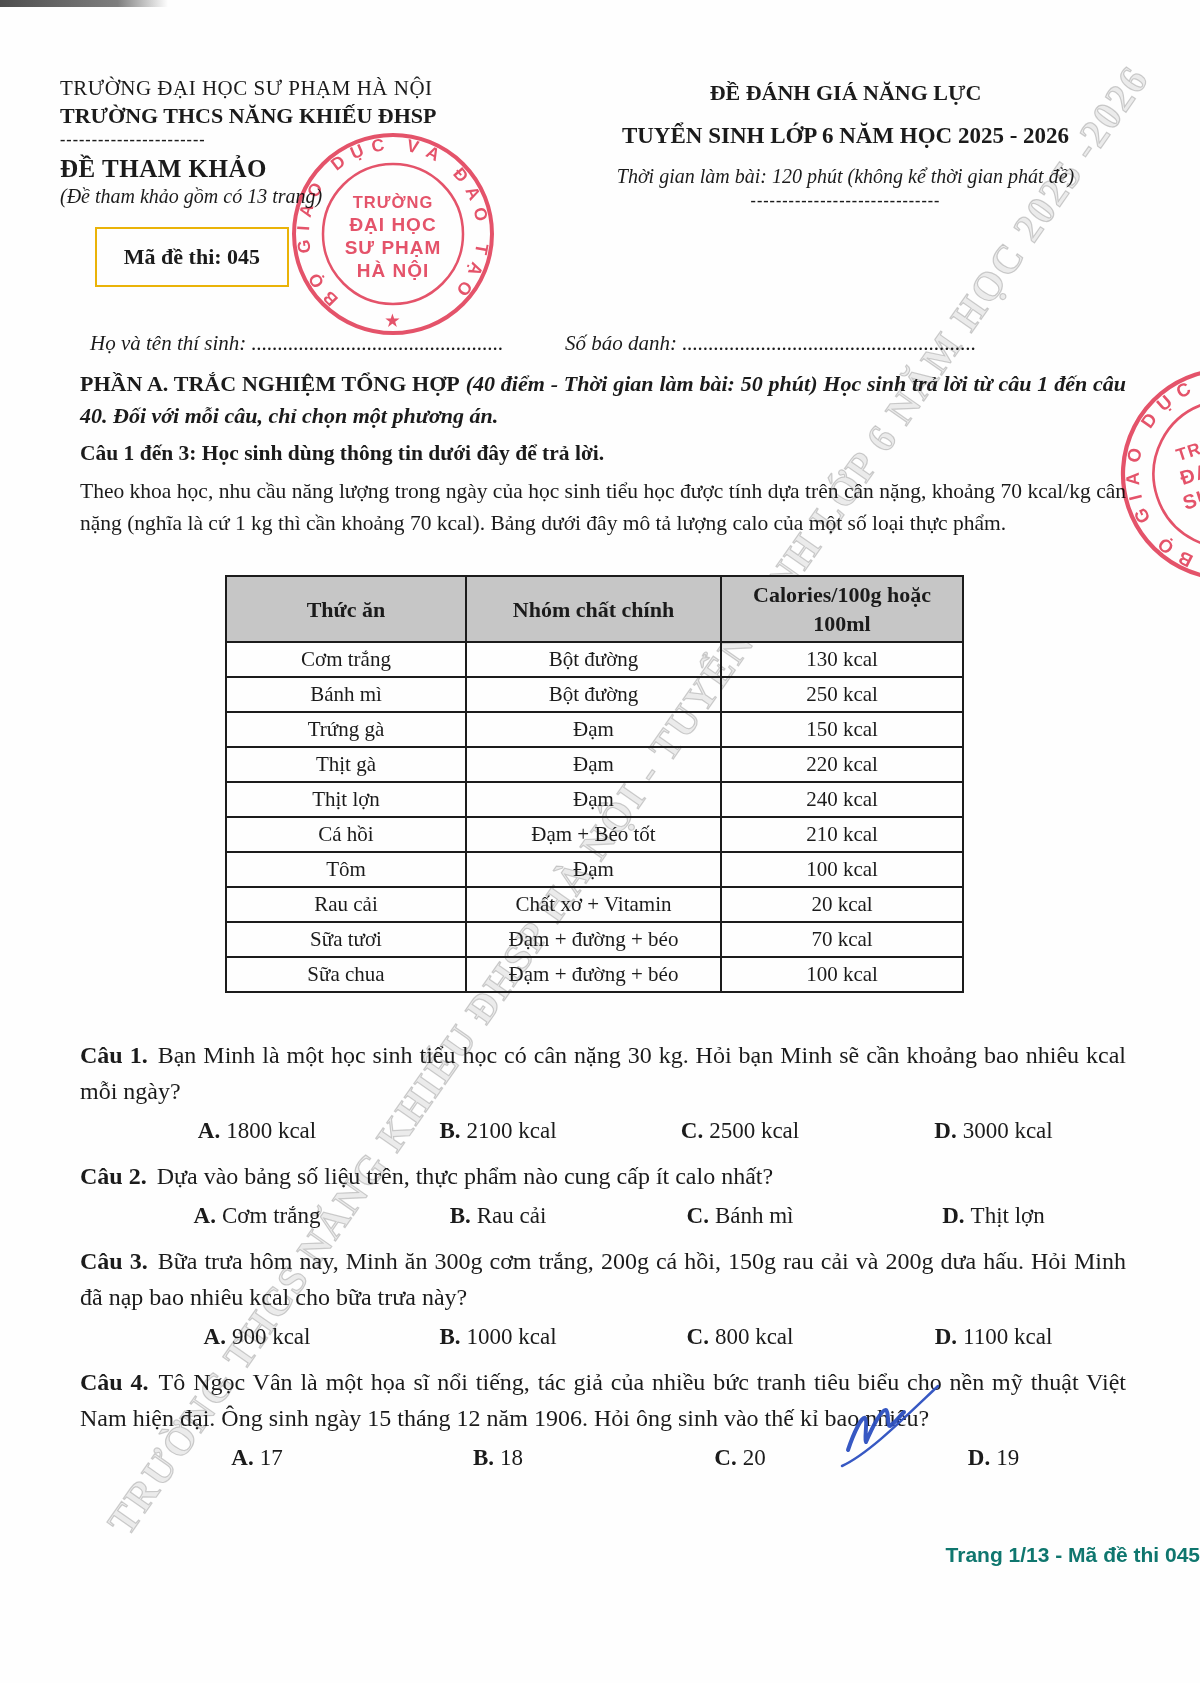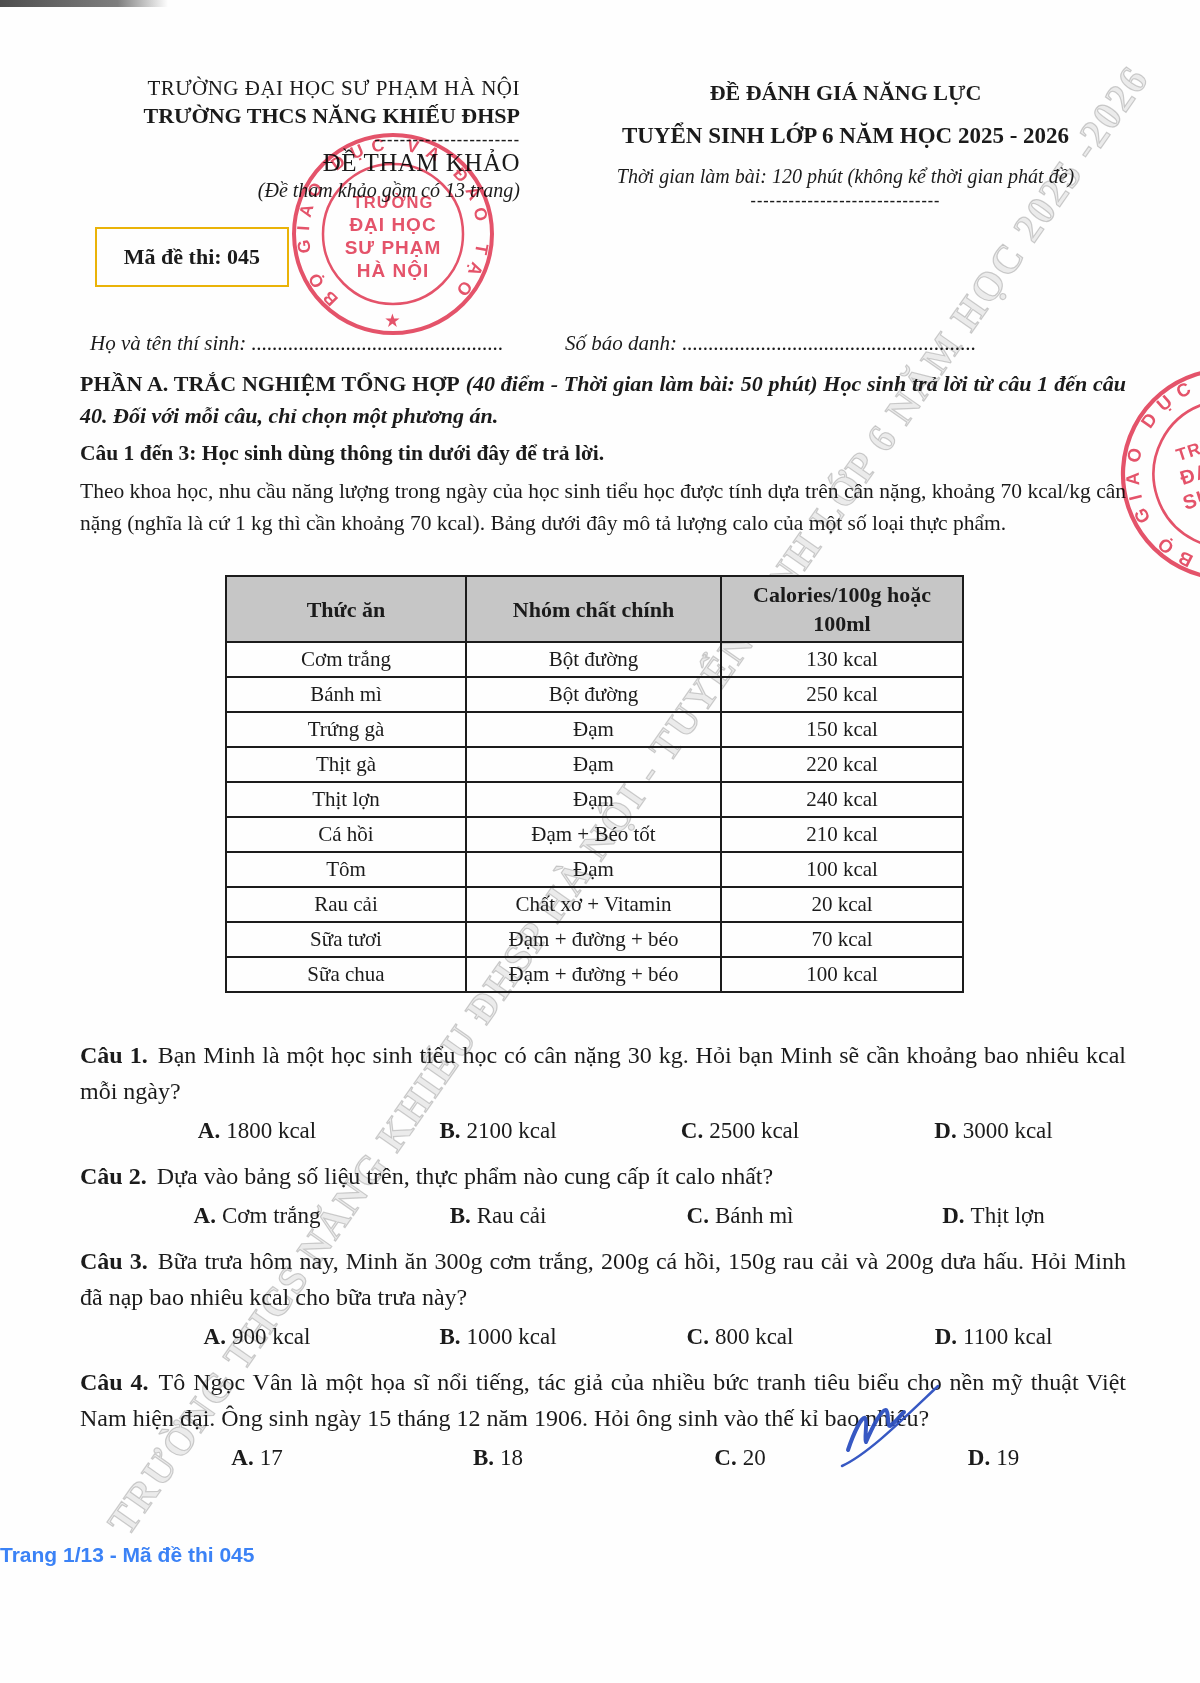--- a/index.html
+++ b/index.html
@@ -5,25 +5,25 @@
   html,body{margin:0;padding:0;background:#888;}
   .page{position:relative;width:1200px;height:1683px;margin:0 auto;background:#fefefe;
         overflow:hidden;font-family:"Liberation Serif","DejaVu Serif",serif;color:#1b1b1b;}
   .scan-artifact{position:absolute;left:0;top:0;width:168px;height:7px;
         background:linear-gradient(90deg,#2e2e2e,#686868 70%,rgba(0,0,0,0));opacity:.85;}
   
   .watermark{position:absolute;left:628px;top:800px;transform:translate(-50%,-50%) rotate(-55deg);
         white-space:nowrap;font-weight:700;font-size:40px;letter-spacing:2px;
         color:rgba(125,125,125,0.15);-webkit-text-stroke:1.2px rgba(115,115,115,0.33);z-index:1;}
   
-  .header-left{position:absolute;left:60px;top:76px;width:460px;text-align:right;z-index:2;}
+  .header-left{position:absolute;left:60px;top:76px;width:460px;text-align:left;z-index:2;}
   .hl1{font-size:21px;letter-spacing:.5px;}
   .hl2{font-size:22px;font-weight:700;margin-top:2px;}
   .hl-div{font-weight:700;letter-spacing:1px;margin-top:2px;}
-  .hl3{font-size:25px;font-weight:400;letter-spacing:.5px;}
+  .hl3{font-size:25px;font-weight:700;margin-top:6px;letter-spacing:.5px;}
   .hl4{font-size:20px;font-style:italic;margin-top:2px;}
   .made-box{position:absolute;left:95px;top:227px;width:190px;height:56px;border:2px solid #eab308;
         display:flex;align-items:center;justify-content:center;font-size:22px;font-weight:700;z-index:2;}
   .header-right{position:absolute;left:553px;top:80px;width:585px;text-align:center;z-index:2;}
   .hr1{font-size:22px;font-weight:700;}
   .hr2{font-size:23px;font-weight:700;margin-top:17px;}
   .hr3{font-size:20px;font-style:italic;margin-top:16px;white-space:nowrap;}
   .hr-div{font-weight:700;letter-spacing:1px;margin-top:4px;}
   
   .stamp{position:absolute;z-index:5;mix-blend-mode:multiply;opacity:.88;}
@@ -45,22 +45,22 @@
   table.calorie th{background:#c6c6c6;font-weight:700;font-size:22px;height:64px;line-height:1.35;padding:0 10px;}
   table.calorie td{height:33px;padding:0 4px;}
   col.c1{width:240px;}col.c2{width:255px;}col.c3{width:242px;}
   .questions{margin-top:44px;}
   .q-text{margin:0;line-height:1.5;text-align:justify;font-size:24px;}
   .q-label{font-weight:700;margin-right:10px;}
   .opts{display:grid;grid-template-columns:240px 242px 242px 1fr;margin:5px 0 10px 57px;
         line-height:34px;font-size:23px;text-align:center;}
   .opt b{font-weight:700;margin-right:6px;}
   
-  .footer{position:absolute;left:0;top:1543px;width:1200px;text-align:left;z-index:2;
-        font-family:"Liberation Sans","DejaVu Sans",sans-serif;font-weight:700;font-size:21px;color:#3b82f6;}
+  .footer{position:absolute;left:0;top:1543px;width:1200px;text-align:right;z-index:2;
+        font-family:"Liberation Sans","DejaVu Sans",sans-serif;font-weight:700;font-size:21px;color:#0f766e;}
   .pen-mark{position:absolute;left:838px;top:1382px;z-index:6;}
 </style>
 </head>
 <body>
 
 <div class="page">
 
   <div class="scan-artifact"></div>
 
   <div class="watermark">TRƯỜNG THCS NĂNG KHIẾU ĐHSP HÀ NỘI - TUYỂN SINH LỚP 6 NĂM HỌC 2025 -2026</div>

